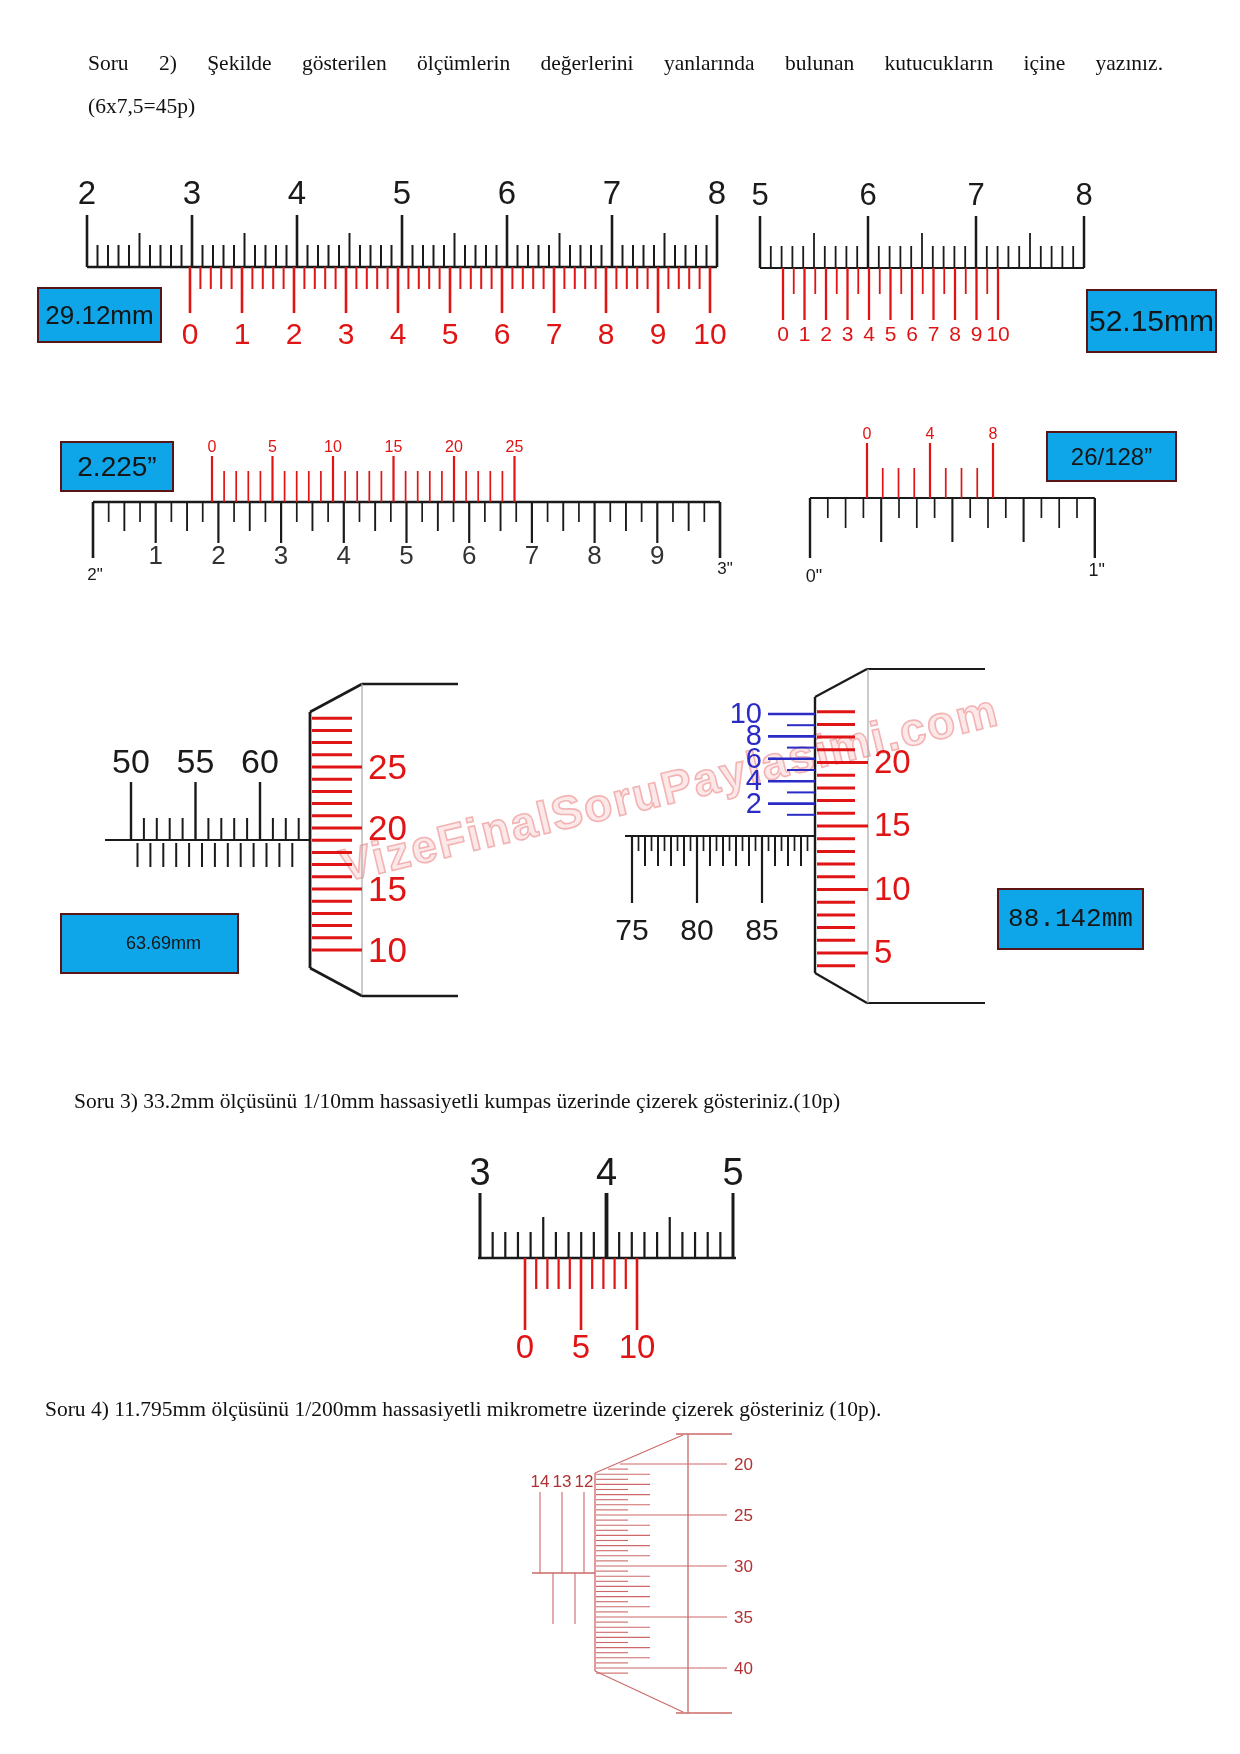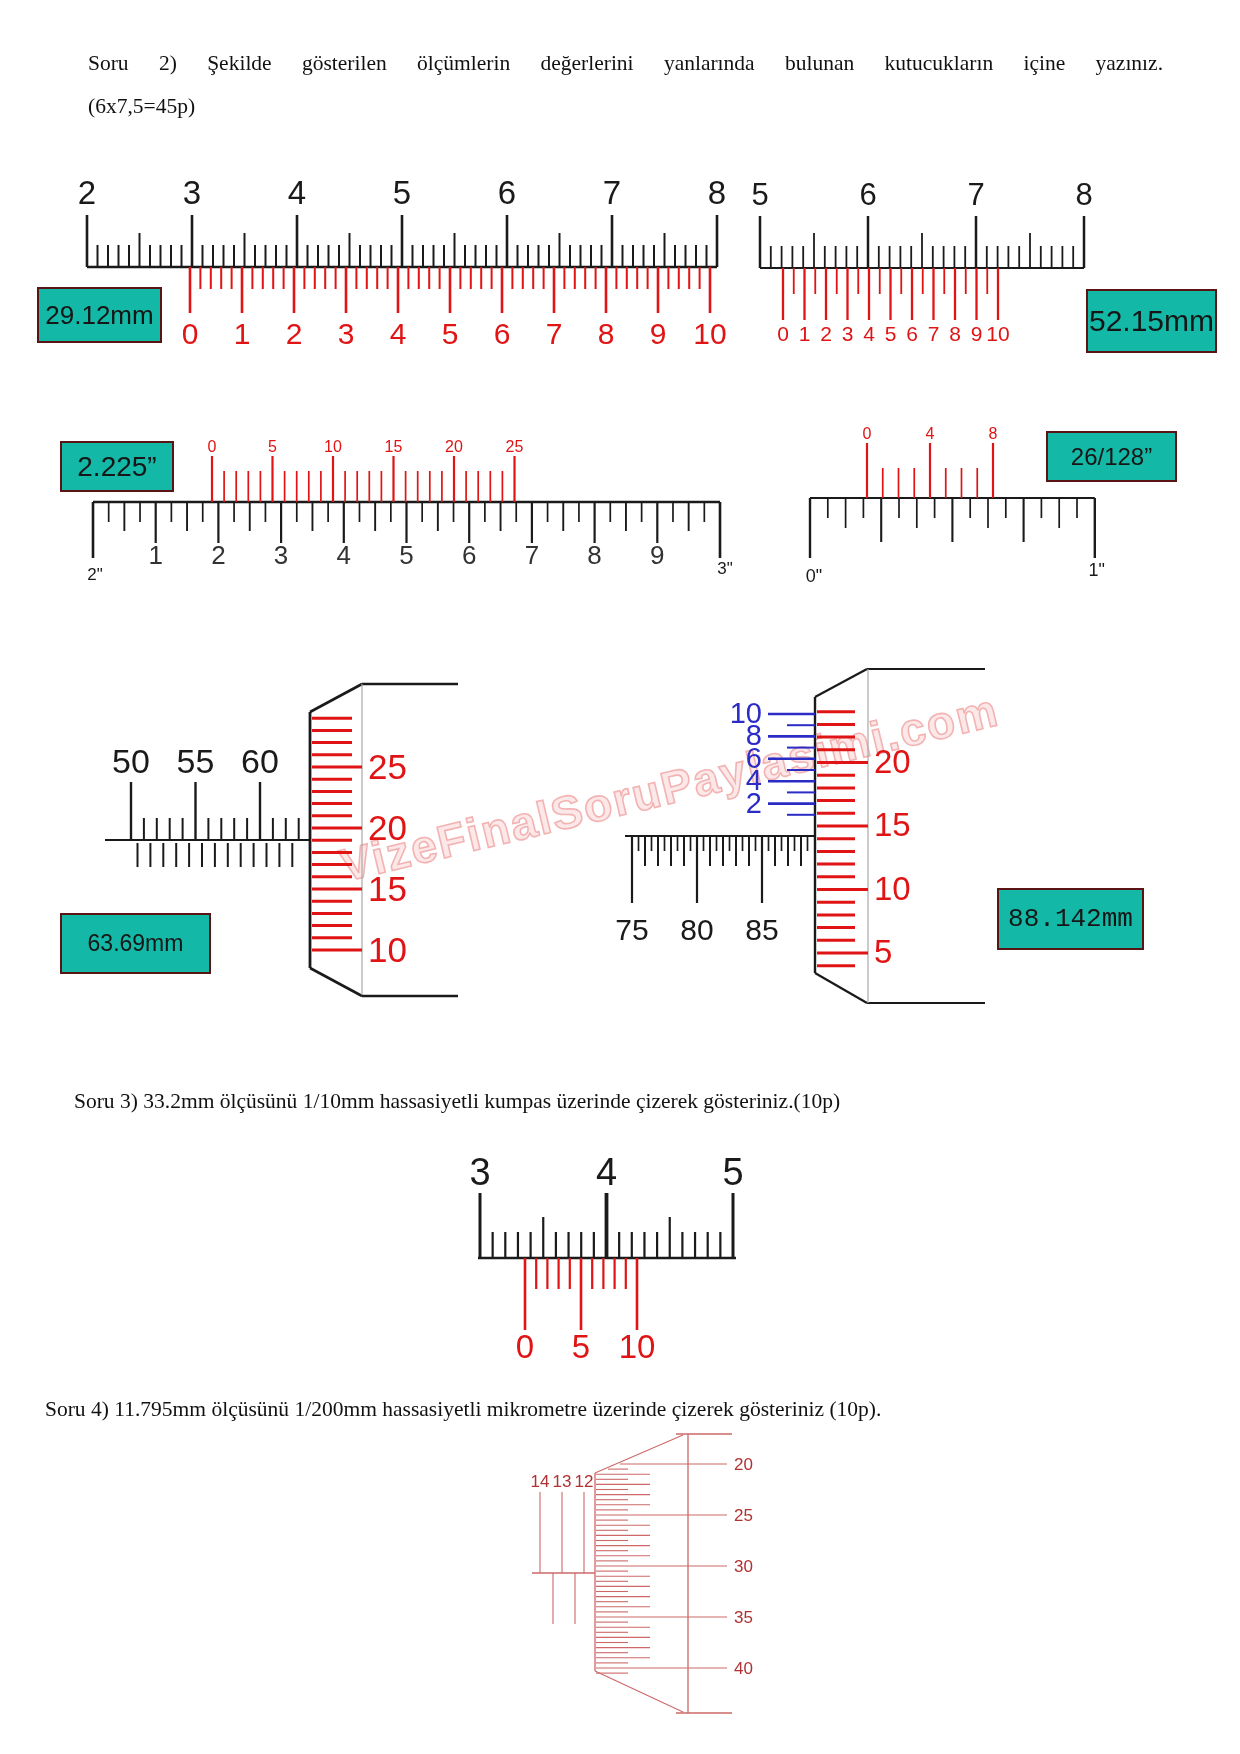--- a/index.html
+++ b/index.html
@@ -3,21 +3,21 @@
 <meta charset="utf-8">
 <style>
   html,body{margin:0;padding:0;background:#fff;}
   #page{position:relative;width:1240px;height:1754px;background:#ffffff;overflow:hidden;
         font-family:"Liberation Serif",serif;color:#111;}
   #diagram-layer{position:absolute;left:0;top:0;z-index:1;}
   #diagram-layer text{font-family:"Liberation Sans",sans-serif;}
   .qline{position:absolute;z-index:2;font-size:21.5px;line-height:1.25;}
   .qline b{font-weight:normal;}
   .just{text-align:justify;text-align-last:justify;}
-  .answer-box{position:absolute;z-index:3;border:2.5px solid #5b1414;background:#14b8a6;
+  .answer-box{position:absolute;z-index:3;border:2.5px solid #5b1414;background:#0ea5e9;
       display:flex;align-items:center;justify-content:center;
       font-family:"Liberation Sans",sans-serif;color:#161616;}
   .watermark{position:absolute;z-index:0;transform:rotate(-13.5deg);transform-origin:left top;
       font-family:"Liberation Sans",sans-serif;font-weight:bold;font-size:46px;letter-spacing:2px;
       color:rgba(246,190,190,0.35);-webkit-text-stroke:1.6px #f3b3b3;white-space:nowrap;}
 </style>
 </head>
 <body>
 
 <div id="page">
@@ -604,21 +604,21 @@
     <span>Şekilde gösterilen ölçümlerin değerlerini yanlarında bulunan kutucukların içine yazınız.</span>
   </div>
   <div class="qline" style="left:88px;top:93px;">
     <b>(6x7,5=45p)</b>
   </div>
 
   <div class="answer-box" style="left:37px;top:287px;width:121px;height:52px;font-size:26px;">29.12mm</div>
   <div class="answer-box" style="left:1086px;top:289px;width:127px;height:60px;font-size:30px;">52.15mm</div>
   <div class="answer-box" style="left:45px;top:441px;width:110px;height:47px;font-size:28px;margin-left:15px;">2.225”</div>
   <div class="answer-box" style="left:1046px;top:431px;width:127px;height:47px;font-size:24px;">26/128”</div>
-  <div class="answer-box" style="left:60px;top:913px;width:147px;height:57px;font-size:23px;">63.69mm</div>
+  <div class="answer-box" style="left:60px;top:913px;width:147px;height:57px;font-size:18px;padding-left:28px;">63.69mm</div>
   <div class="answer-box" style="left:997px;top:888px;width:143px;height:58px;font-size:26px;font-family:Liberation Mono, monospace;">88.142mm</div>
 
   <div class="qline" style="left:45px;top:1088px;width:1100px;margin-left:29px;">
     <b>Soru 3)</b>
     <span>33.2mm ölçüsünü 1/10mm hassasiyetli kumpas üzerinde çizerek gösteriniz.</span><b>(10p)</b>
   </div>
 
   <div class="qline" style="left:45px;top:1396px;width:1100px;">
     <b>Soru 4)</b>
     <span>11.795mm ölçüsünü 1/200mm hassasiyetli mikrometre üzerinde çizerek gösteriniz </span><b>(10p)</b><span>.</span>

